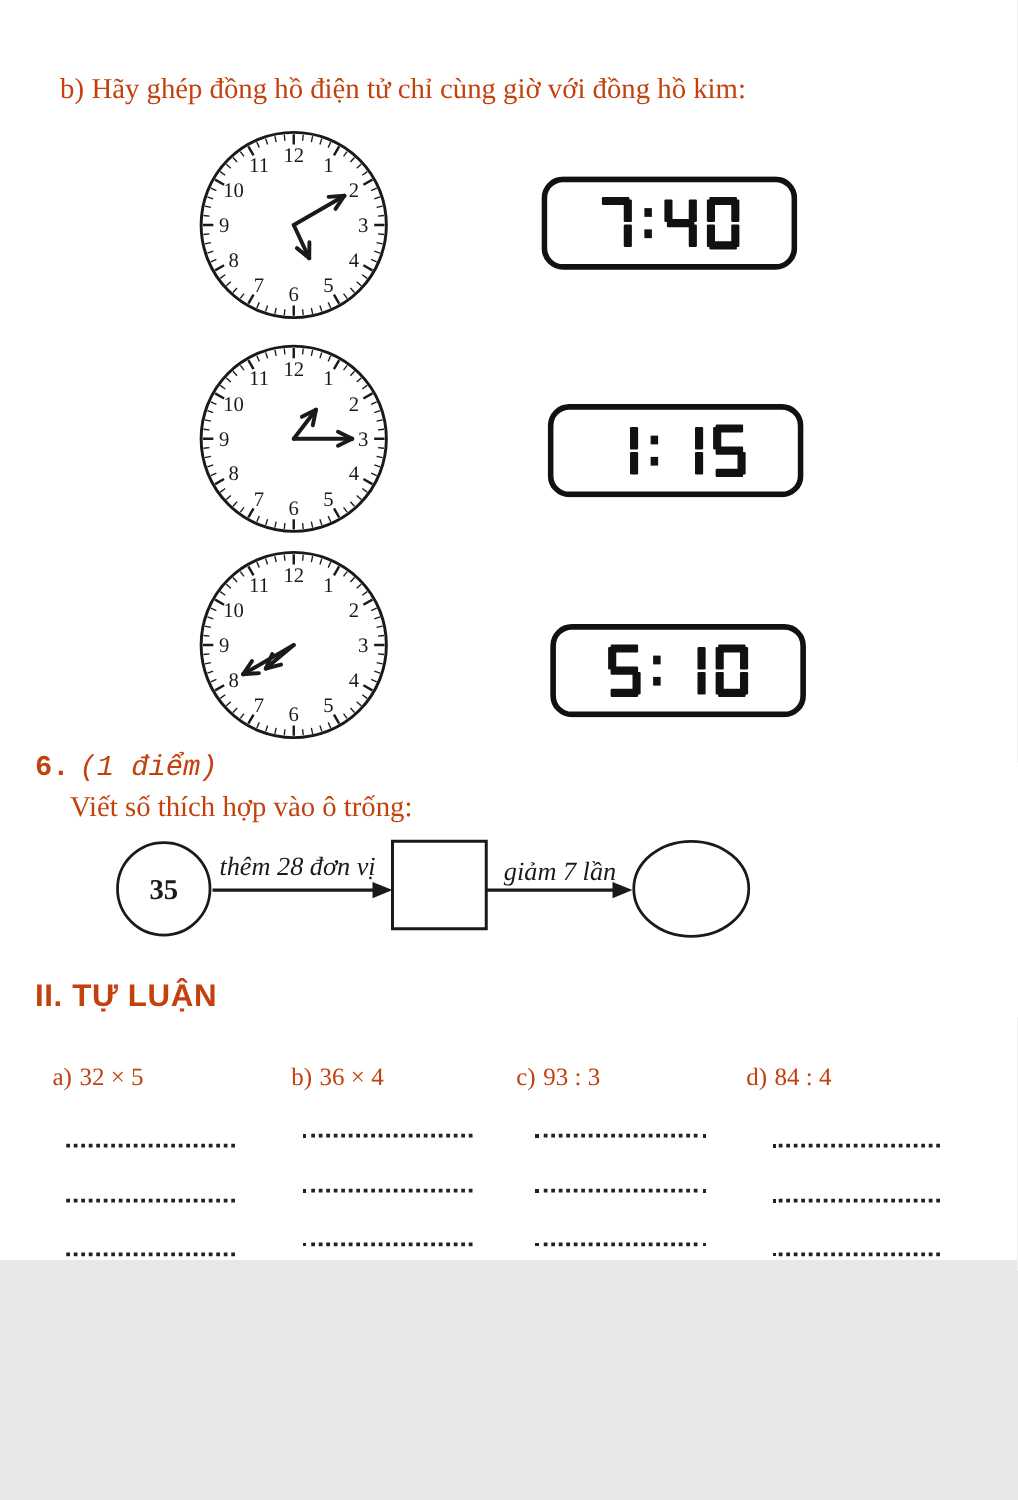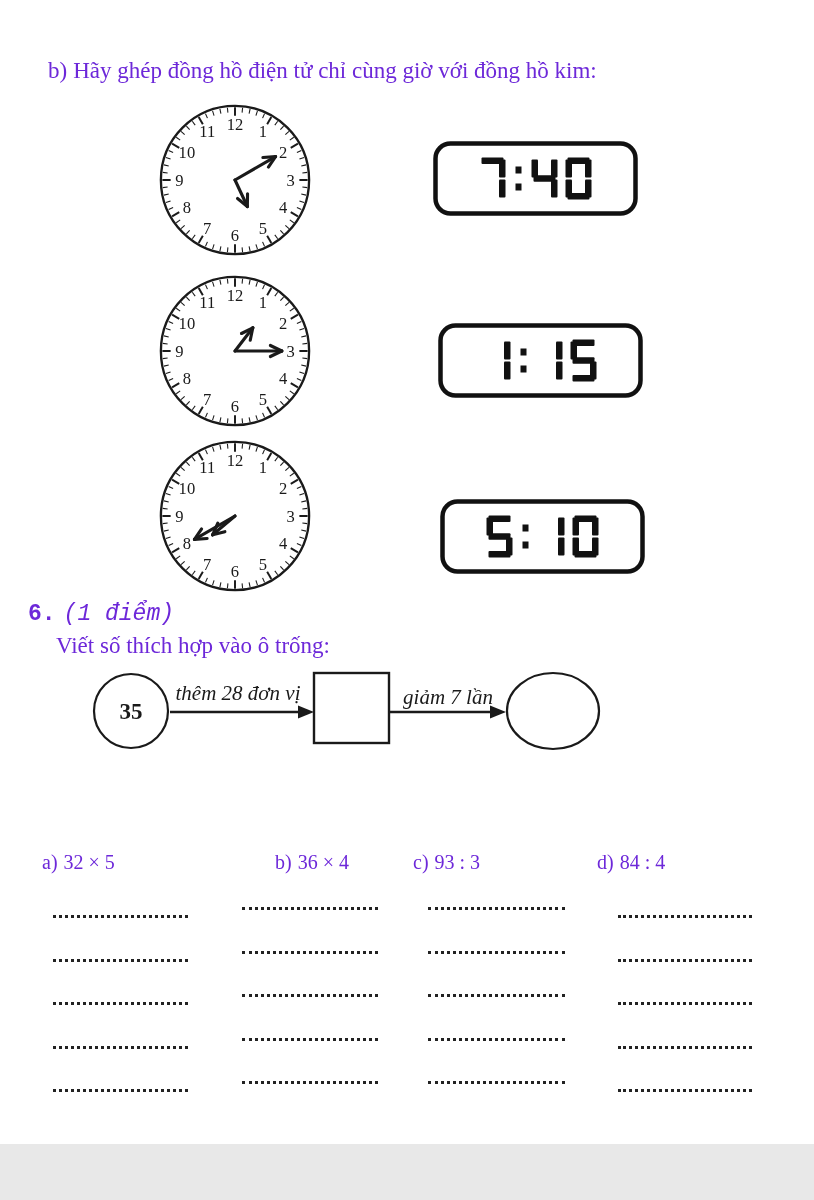--- a/index.html
+++ b/index.html
@@ -1,22 +1,22 @@
 <!DOCTYPE html>
 <html><head>
 <meta charset="utf-8">
 <style>
   html,body{margin:0;padding:0;background:#e8e8e8;}
   .page{
     position:relative;
-    width:814px;height:1144px;
+    width:814px;height:1008px;
     background:#ffffff;
     margin:0 auto;
     font-family:"Liberation Serif", serif;
-    color:#6d28d9;
+    color:#c2410c;
     overflow:hidden;
   }
   .abs{position:absolute;}
   .sans{font-family:"Liberation Sans", sans-serif;}
 
   .q-heading{left:48px;top:58px;font-size:23px;white-space:nowrap;}
   .q-heading .sp{margin-right:6px;}
 
   .analog-clock{width:156px;height:156px;}
   .clock-0{left:157px;top:102px;}
@@ -37,21 +37,21 @@
 
   .sec-title{left:28px;top:783px;font-size:25px;font-weight:bold;letter-spacing:0.5px;}
 
   .q7-head{left:28px;top:822px;font-size:23px;}
   .q7-head .num{font-weight:bold;margin-right:7px;}
   .q7-head .pts{font-style:italic;margin-right:8px;}
 
   .q7-item{top:851px;font-size:20px;white-space:nowrap;}
   .q7-item .lbl{margin-right:6px;}
   .item-a{left:42px;}
-  .item-b{left:233px;margin-left:42px;}
+  .item-b{left:233px;}
   .item-c{left:413px;}
   .item-d{left:597px;}
 
   .answer-line{
     position:absolute;
     height:4px;
     border-bottom:3px dotted #222;
   }
 
   .page-number{left:733px;top:1143px;font-size:22px;}
@@ -375,20 +375,21 @@
 
     <rect x="229" y="13" width="75" height="70" fill="#fff" stroke="#1a1a1a" stroke-width="2.4"></rect>
 
     <line x1="304" y1="52" x2="408" y2="52" stroke="#1a1a1a" stroke-width="2.6"></line>
     <polygon points="421,52 405,45.5 405,58.5" fill="#1a1a1a"></polygon>
     <text x="363" y="44" text-anchor="middle" font-size="21" font-style="italic" font-family="Liberation Serif, serif" fill="#1a1a1a">giảm 7 lần</text>
 
     <ellipse cx="468" cy="51" rx="46" ry="38" fill="#fff" stroke="#1a1a1a" stroke-width="2.2"></ellipse>
   </svg>
 
+  <div class="abs sec-title sans">II. TỰ LUẬN</div>
 
 
   <div class="abs q7-item item-a">
     <span class="lbl">a)</span><span>32 × 5</span>
   </div>
   <div class="abs q7-item item-b">
     <span class="lbl">b)</span><span>36 × 4</span>
   </div>
   <div class="abs q7-item item-c">
     <span class="lbl">c)</span><span>93 : 3</span>

